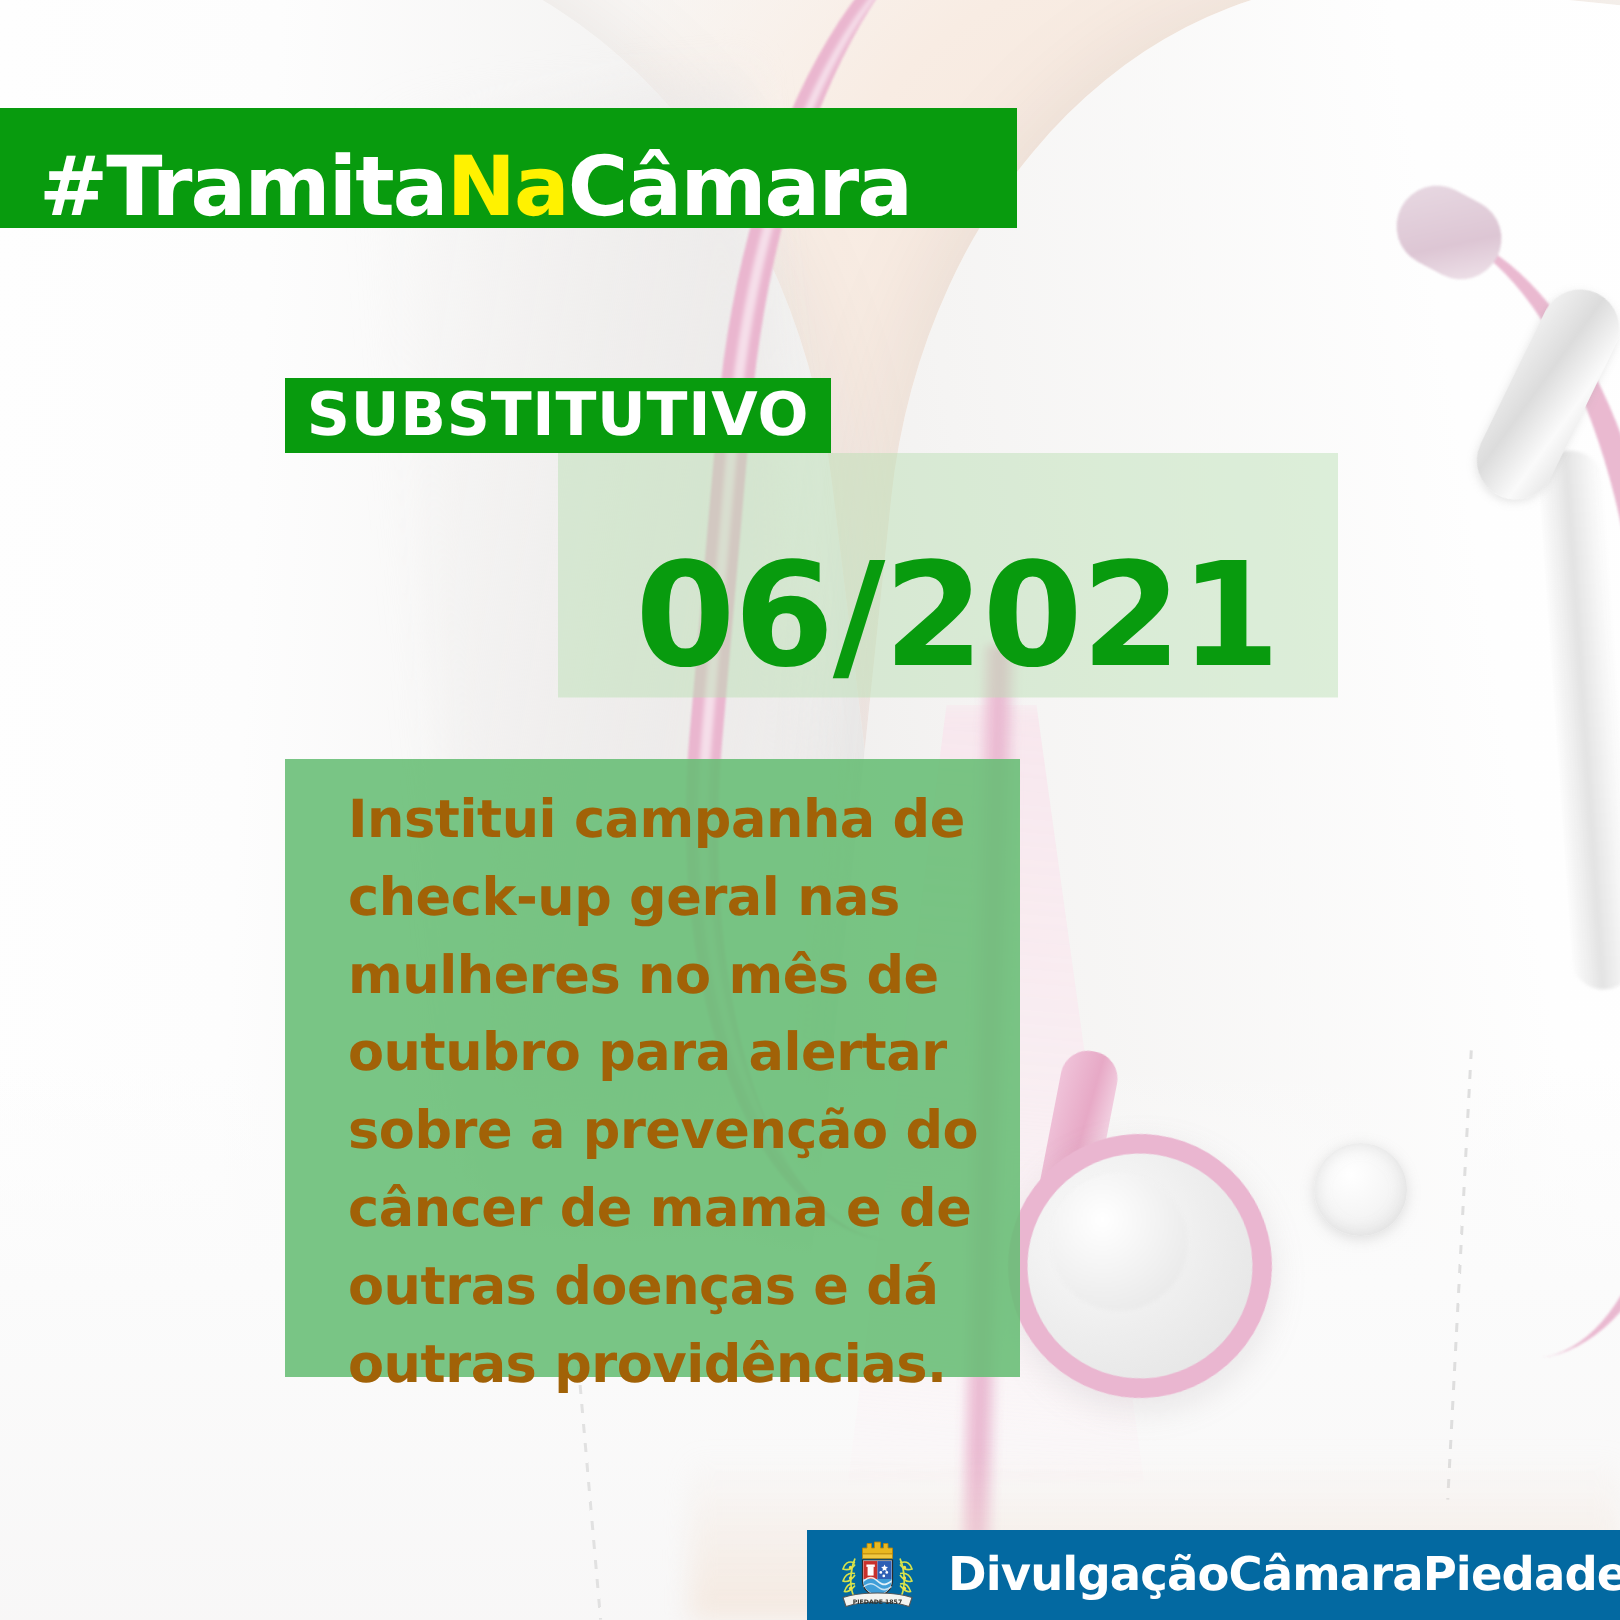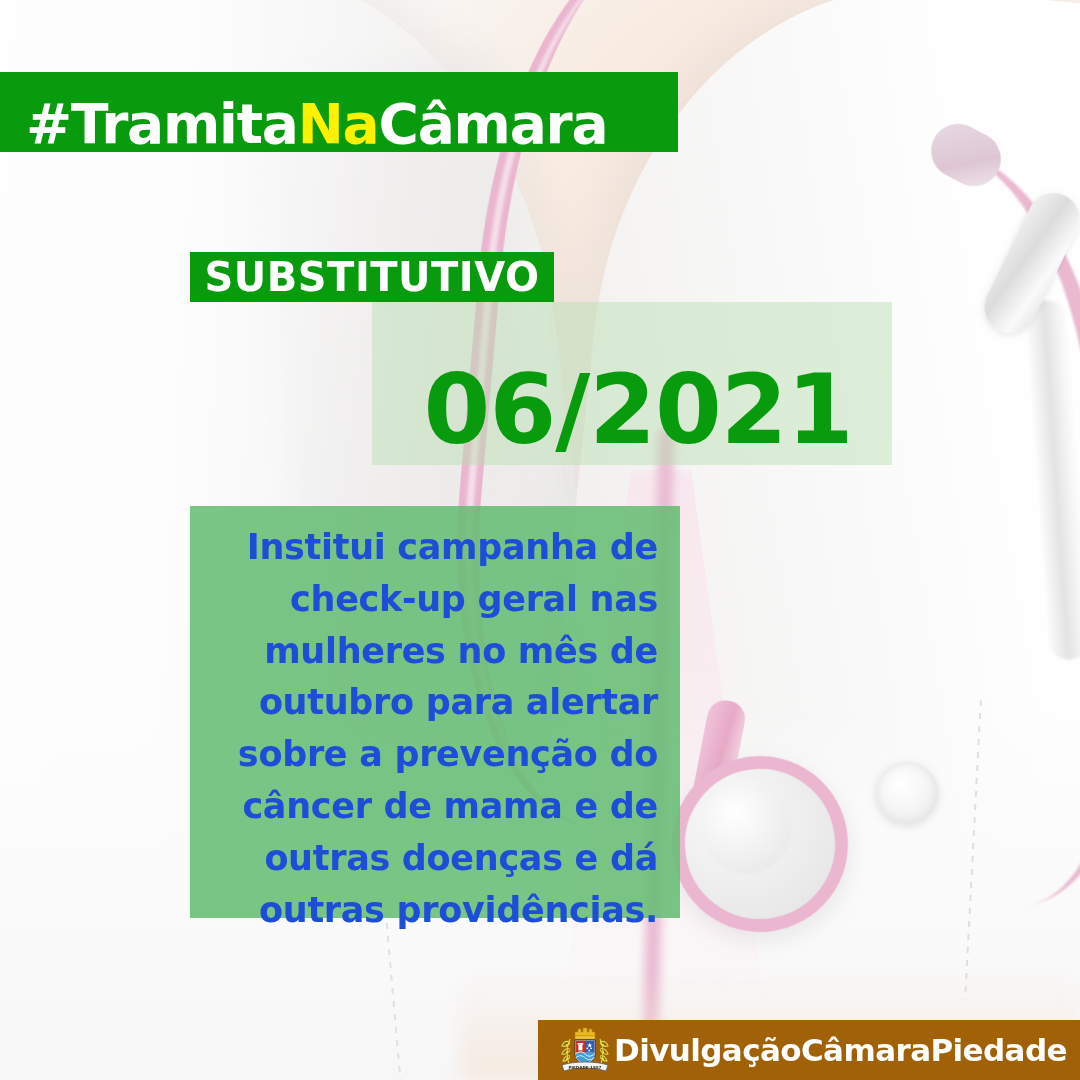--- a/index.html
+++ b/index.html
@@ -280,31 +280,31 @@
     background: rgba(103, 189, 116, 0.88);
     box-sizing: border-box;
     padding: 16px 22px 10px 42px;
   }
   .desc-text {
     font-family: "DejaVu Sans", sans-serif;
     font-weight: bold;
     font-size: 35px;
     line-height: 1.48;
     letter-spacing: -0.3px;
-    color: #1d4ed8;
-    text-align: right;
+    color: #a16207;
   }
 
   .footer-bar {
     position: absolute;
     left: 538px; top: 1020px;
     width: 542px; height: 60px;
-    background: #a16207;
+    background: #0369a1;
     display: flex;
     align-items: center;
+    gap: 18px;
     padding-left: 18px;
     box-sizing: border-box;
   }
   .footer-text {
     font-family: "DejaVu Sans", sans-serif;
     font-weight: bold;
     font-size: 31px;
     line-height: 1;
     letter-spacing: -0.6px;
     color: #ffffff;

